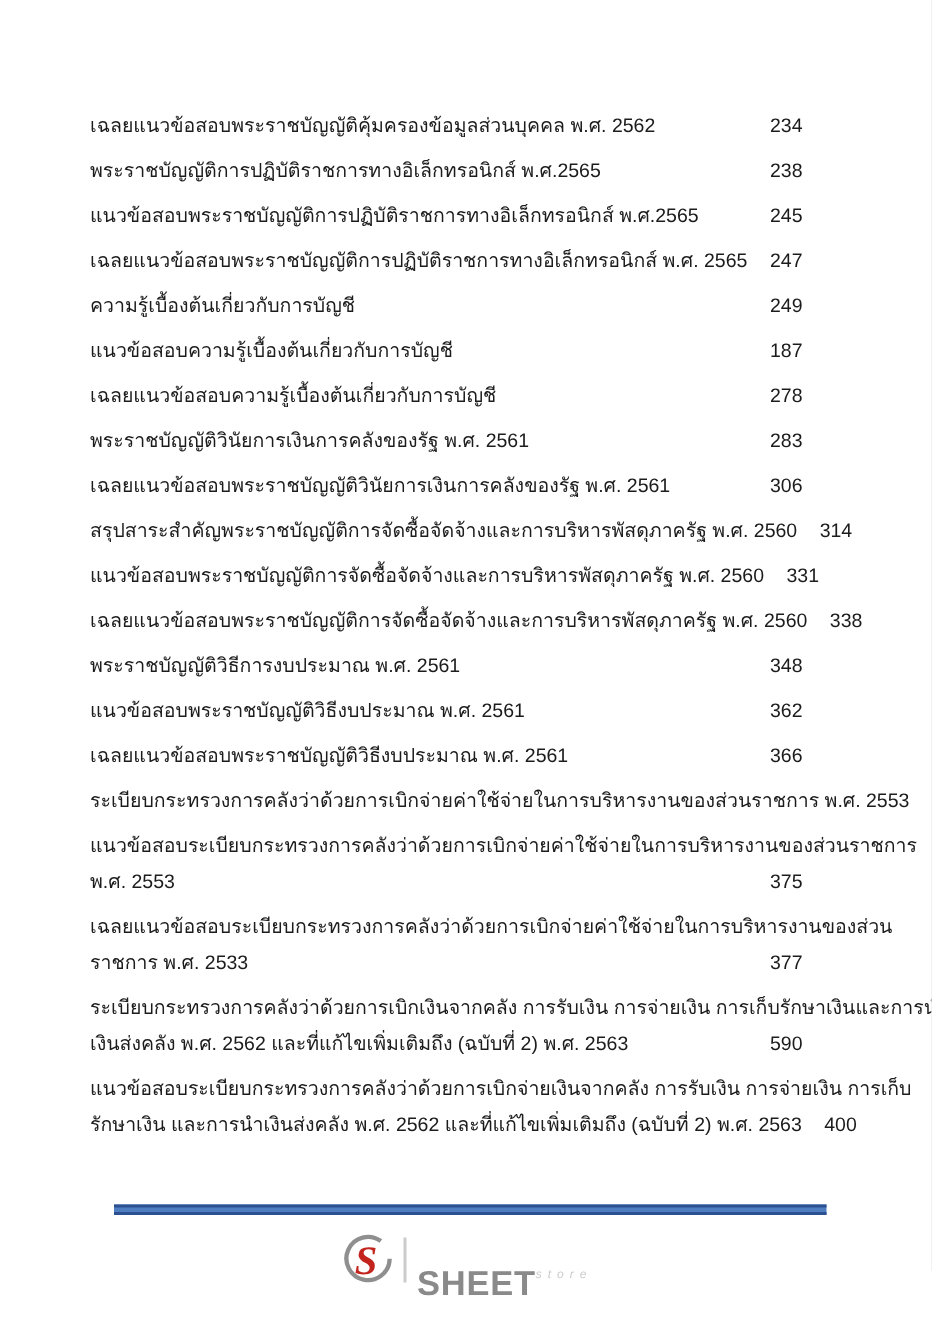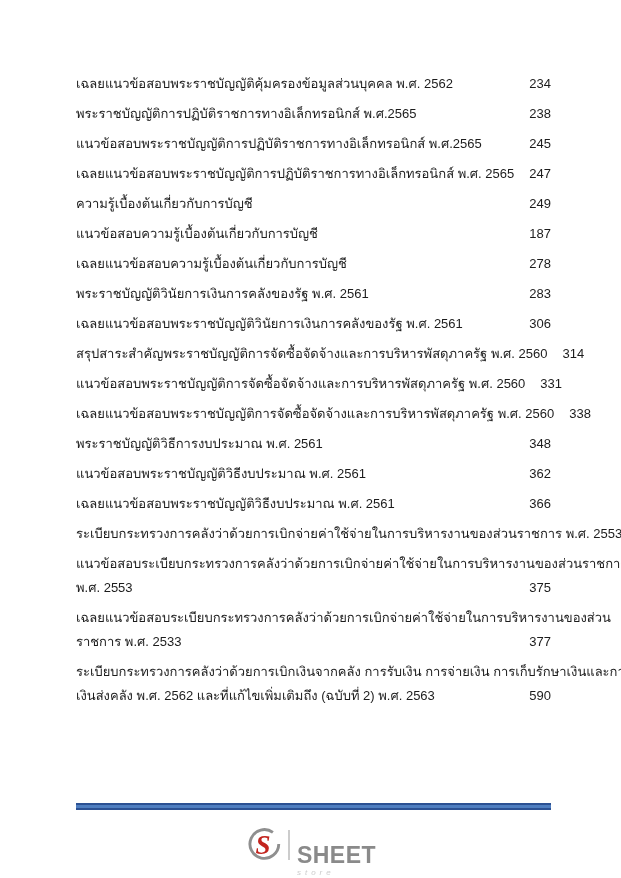--- a/index.html
+++ b/index.html
@@ -2,21 +2,21 @@
 <html><head>
 <meta charset="utf-8">
 <style>
   html,body{margin:0;padding:0;background:#e8e8e8;}
   .page{
     width:621px;height:878px;position:relative;margin:0 auto;
     background:#ffffff;overflow:hidden;
     font-family:"Liberation Sans","DejaVu Sans",sans-serif;
     color:#1c1c1c;
   }
-  .toc{position:absolute;left:76px;top:72px;width:475px;}
+  .toc{position:absolute;left:60px;top:72px;width:475px;}
   .entry{margin:0 0 6px 0;font-size:13px;}
   .line{line-height:24px;}
   .line.full{white-space:nowrap;}
   .line.last{display:flex;align-items:baseline;}
   .text{white-space:nowrap;}
   .dots{flex:1;min-width:6px;}
   .dots.dotted{
     margin:0 2px 0 4px;
     background-image:radial-gradient(circle,#3a3a3a 0.9px,transparent 1.15px);
     background-size:4.2px 4px;
@@ -27,21 +27,21 @@
   
   .footer-bar{
     position:absolute;left:76px;right:70px;top:803px;height:3px;
   }
   .logo{
     position:absolute;top:812px;left:0;width:100%;
     display:flex;justify-content:center;align-items:center;gap:7px;
   }
   .logo-icon{display:inline-flex;}
   .logo-sep{width:2px;height:30px;background:#c9c9c9;}
-  .logo-text-wrap{display:flex;flex-direction:column;line-height:1;margin-top:32px;}
+  .logo-text-wrap{display:flex;flex-direction:row;line-height:1;margin-top:32px;}
   .logo-name{font-weight:bold;font-size:23px;letter-spacing:0.5px;}
   .logo-sub{font-size:8px;letter-spacing:4px;margin-top:2px;}
 </style>
 </head>
 <body>
 
 <div class="page">
 
   <div class="toc" id="toc">
       <div class="entry">
@@ -171,20 +171,28 @@
         <span class="dots dotted"></span>
         <span class="pageno">377</span>
       </div>
     </div>
       <div class="entry">
       <div class="line full">ระเบียบกระทรวงการคลังว่าด้วยการเบิกเงินจากคลัง การรับเงิน การจ่ายเงิน การเก็บรักษาเงินและการนำ</div>
         <div class="line last">
         <span class="text">เงินส่งคลัง พ.ศ. 2562 และที่แก้ไขเพิ่มเติมถึง (ฉบับที่ 2) พ.ศ. 2563</span>
         <span class="dots dotted"></span>
         <span class="pageno">590</span>
+      </div>
+    </div>
+      <div class="entry">
+      <div class="line full">แนวข้อสอบระเบียบกระทรวงการคลังว่าด้วยการเบิกจ่ายเงินจากคลัง การรับเงิน การจ่ายเงิน  การเก็บ</div>
+        <div class="line last">
+        <span class="text">รักษาเงิน และการนำเงินส่งคลัง พ.ศ. 2562 และที่แก้ไขเพิ่มเติมถึง (ฉบับที่ 2) พ.ศ. 2563</span>
+        <span class="dots dotted"></span>
+        <span class="pageno">400</span>
       </div>
     </div>
     </div>
 
   <div class="footer-bar" style="background: rgb(79, 126, 192); border-top: 2px solid rgb(44, 81, 147); border-bottom: 2px solid rgb(44, 81, 147);"></div>
 
   <div class="logo">
     <span class="logo-icon">
       <svg width="36" height="36" viewBox="0 0 40 40" aria-hidden="true">
         <path d="M31 6 A16 16 0 1 0 37.5 19" fill="none" stroke-width="3.2" class="swoosh" stroke="#8f8f8f"></path>

